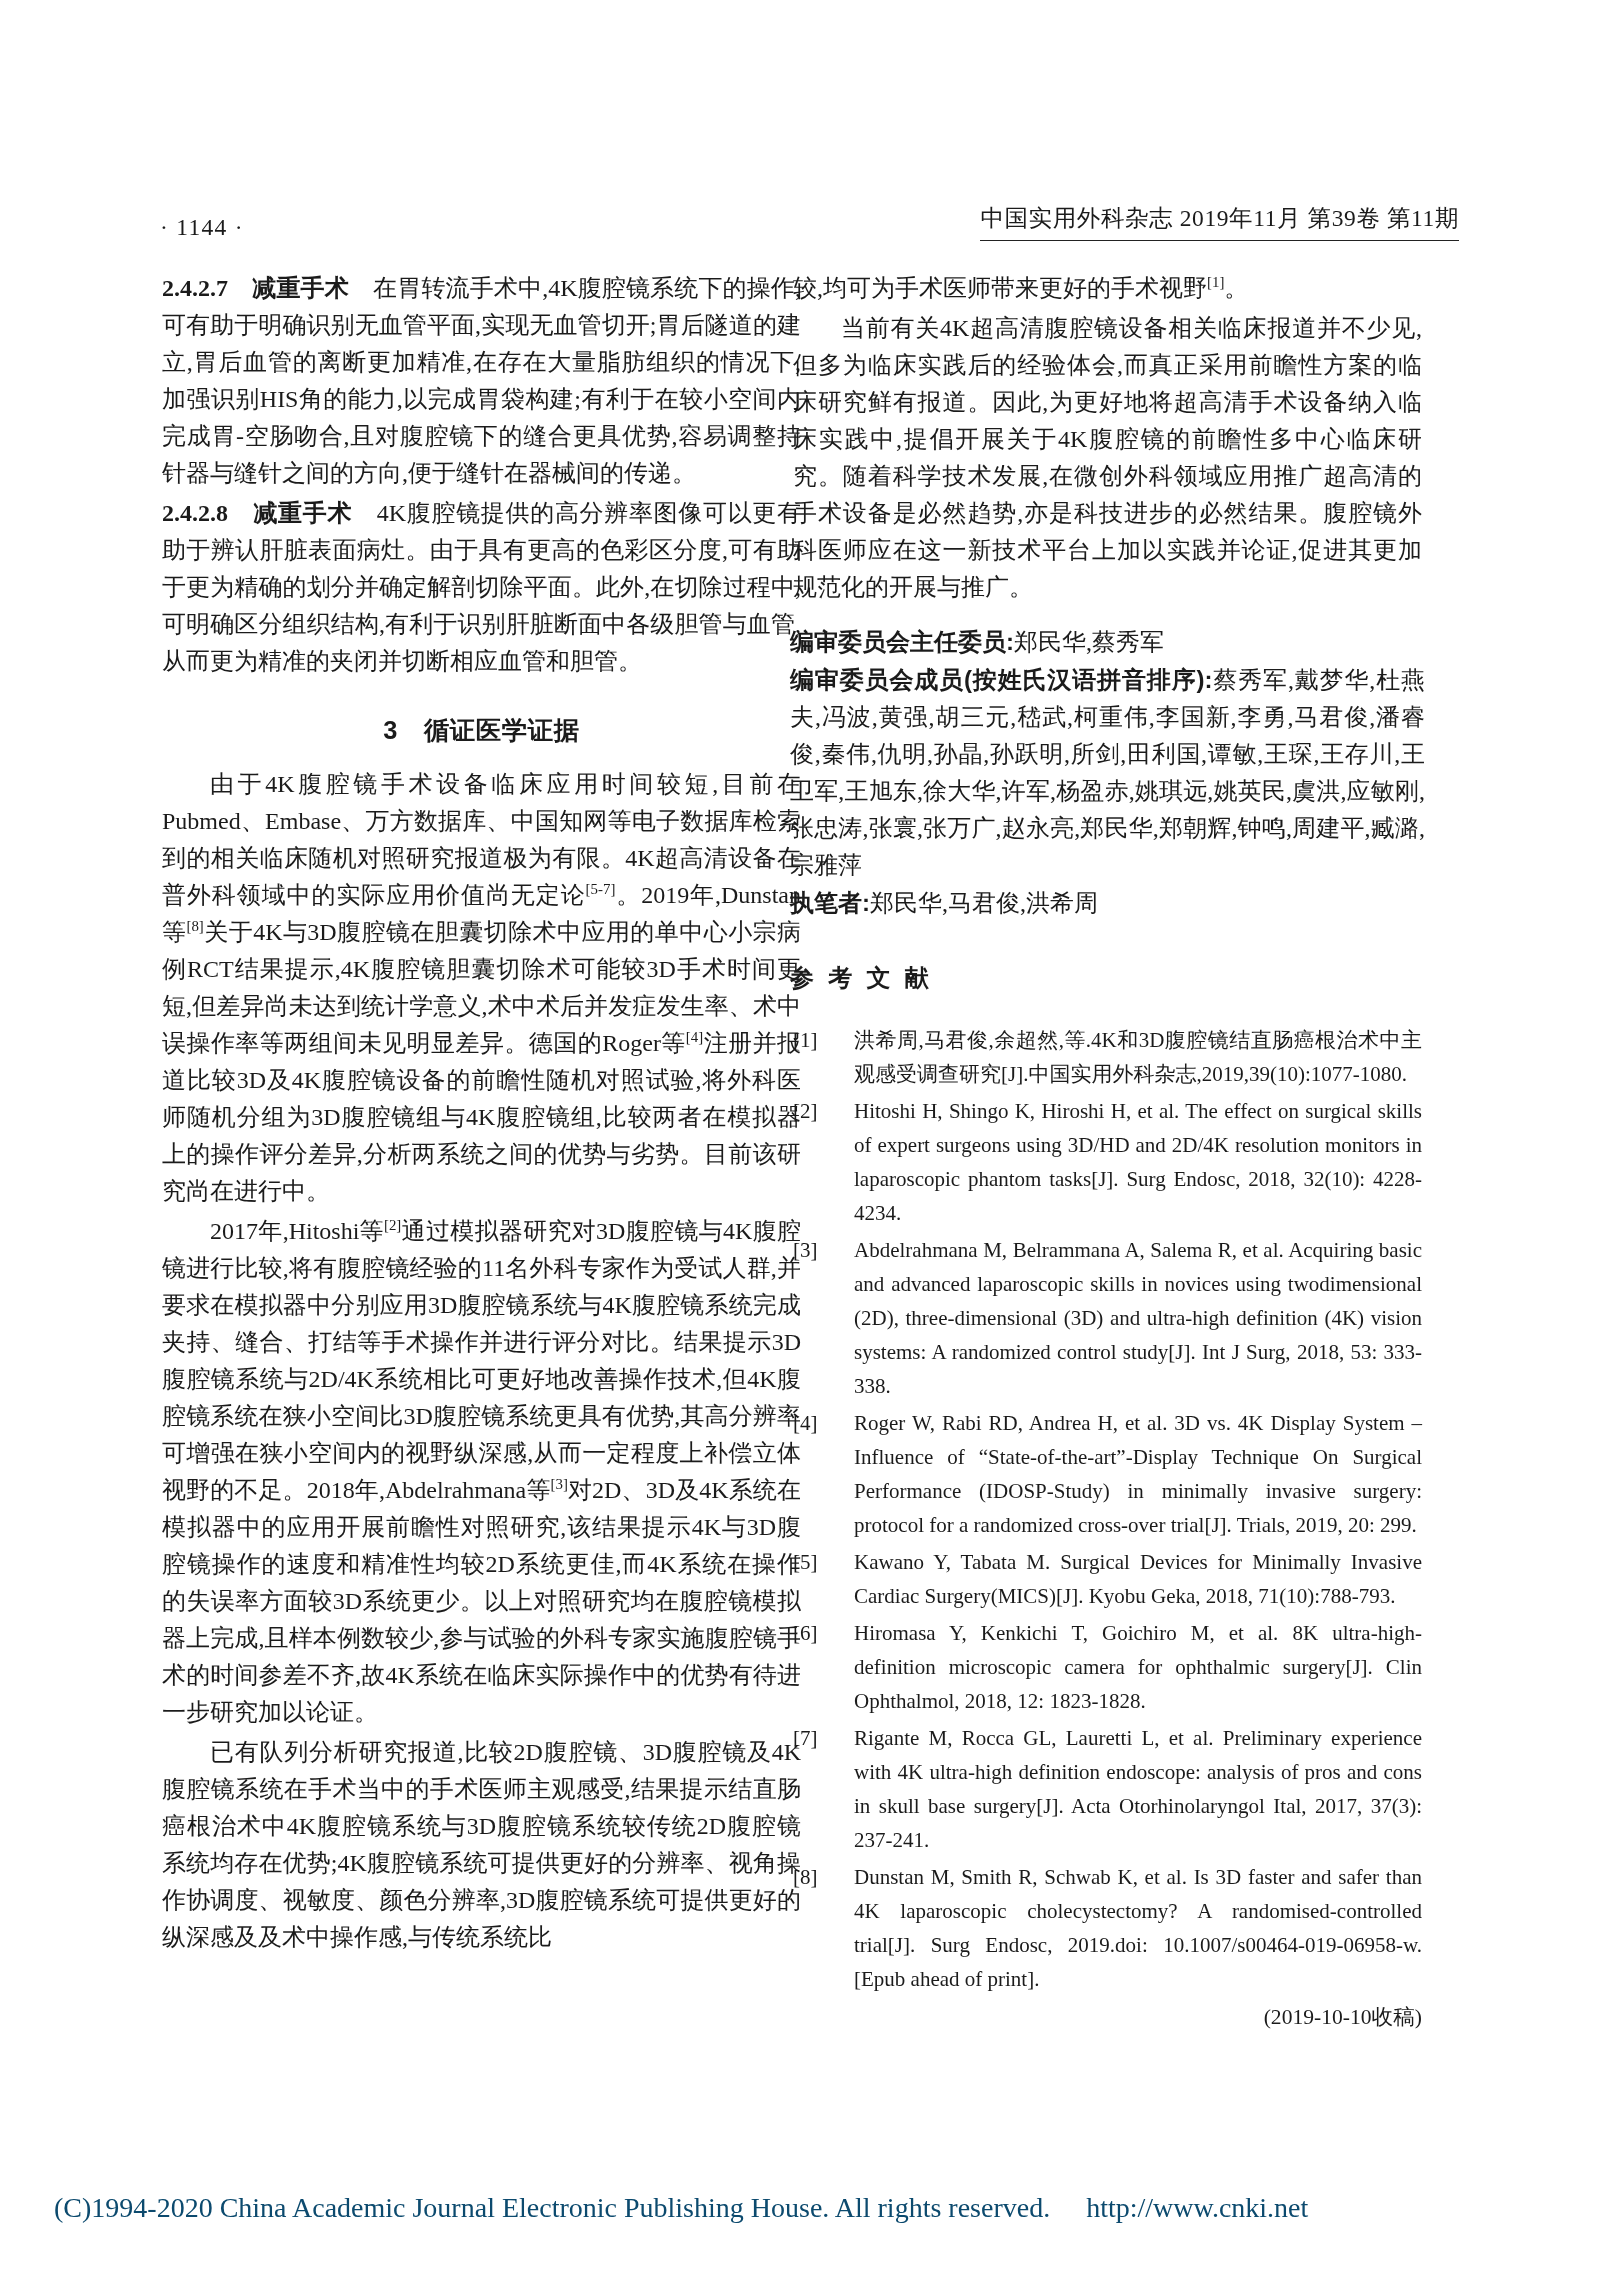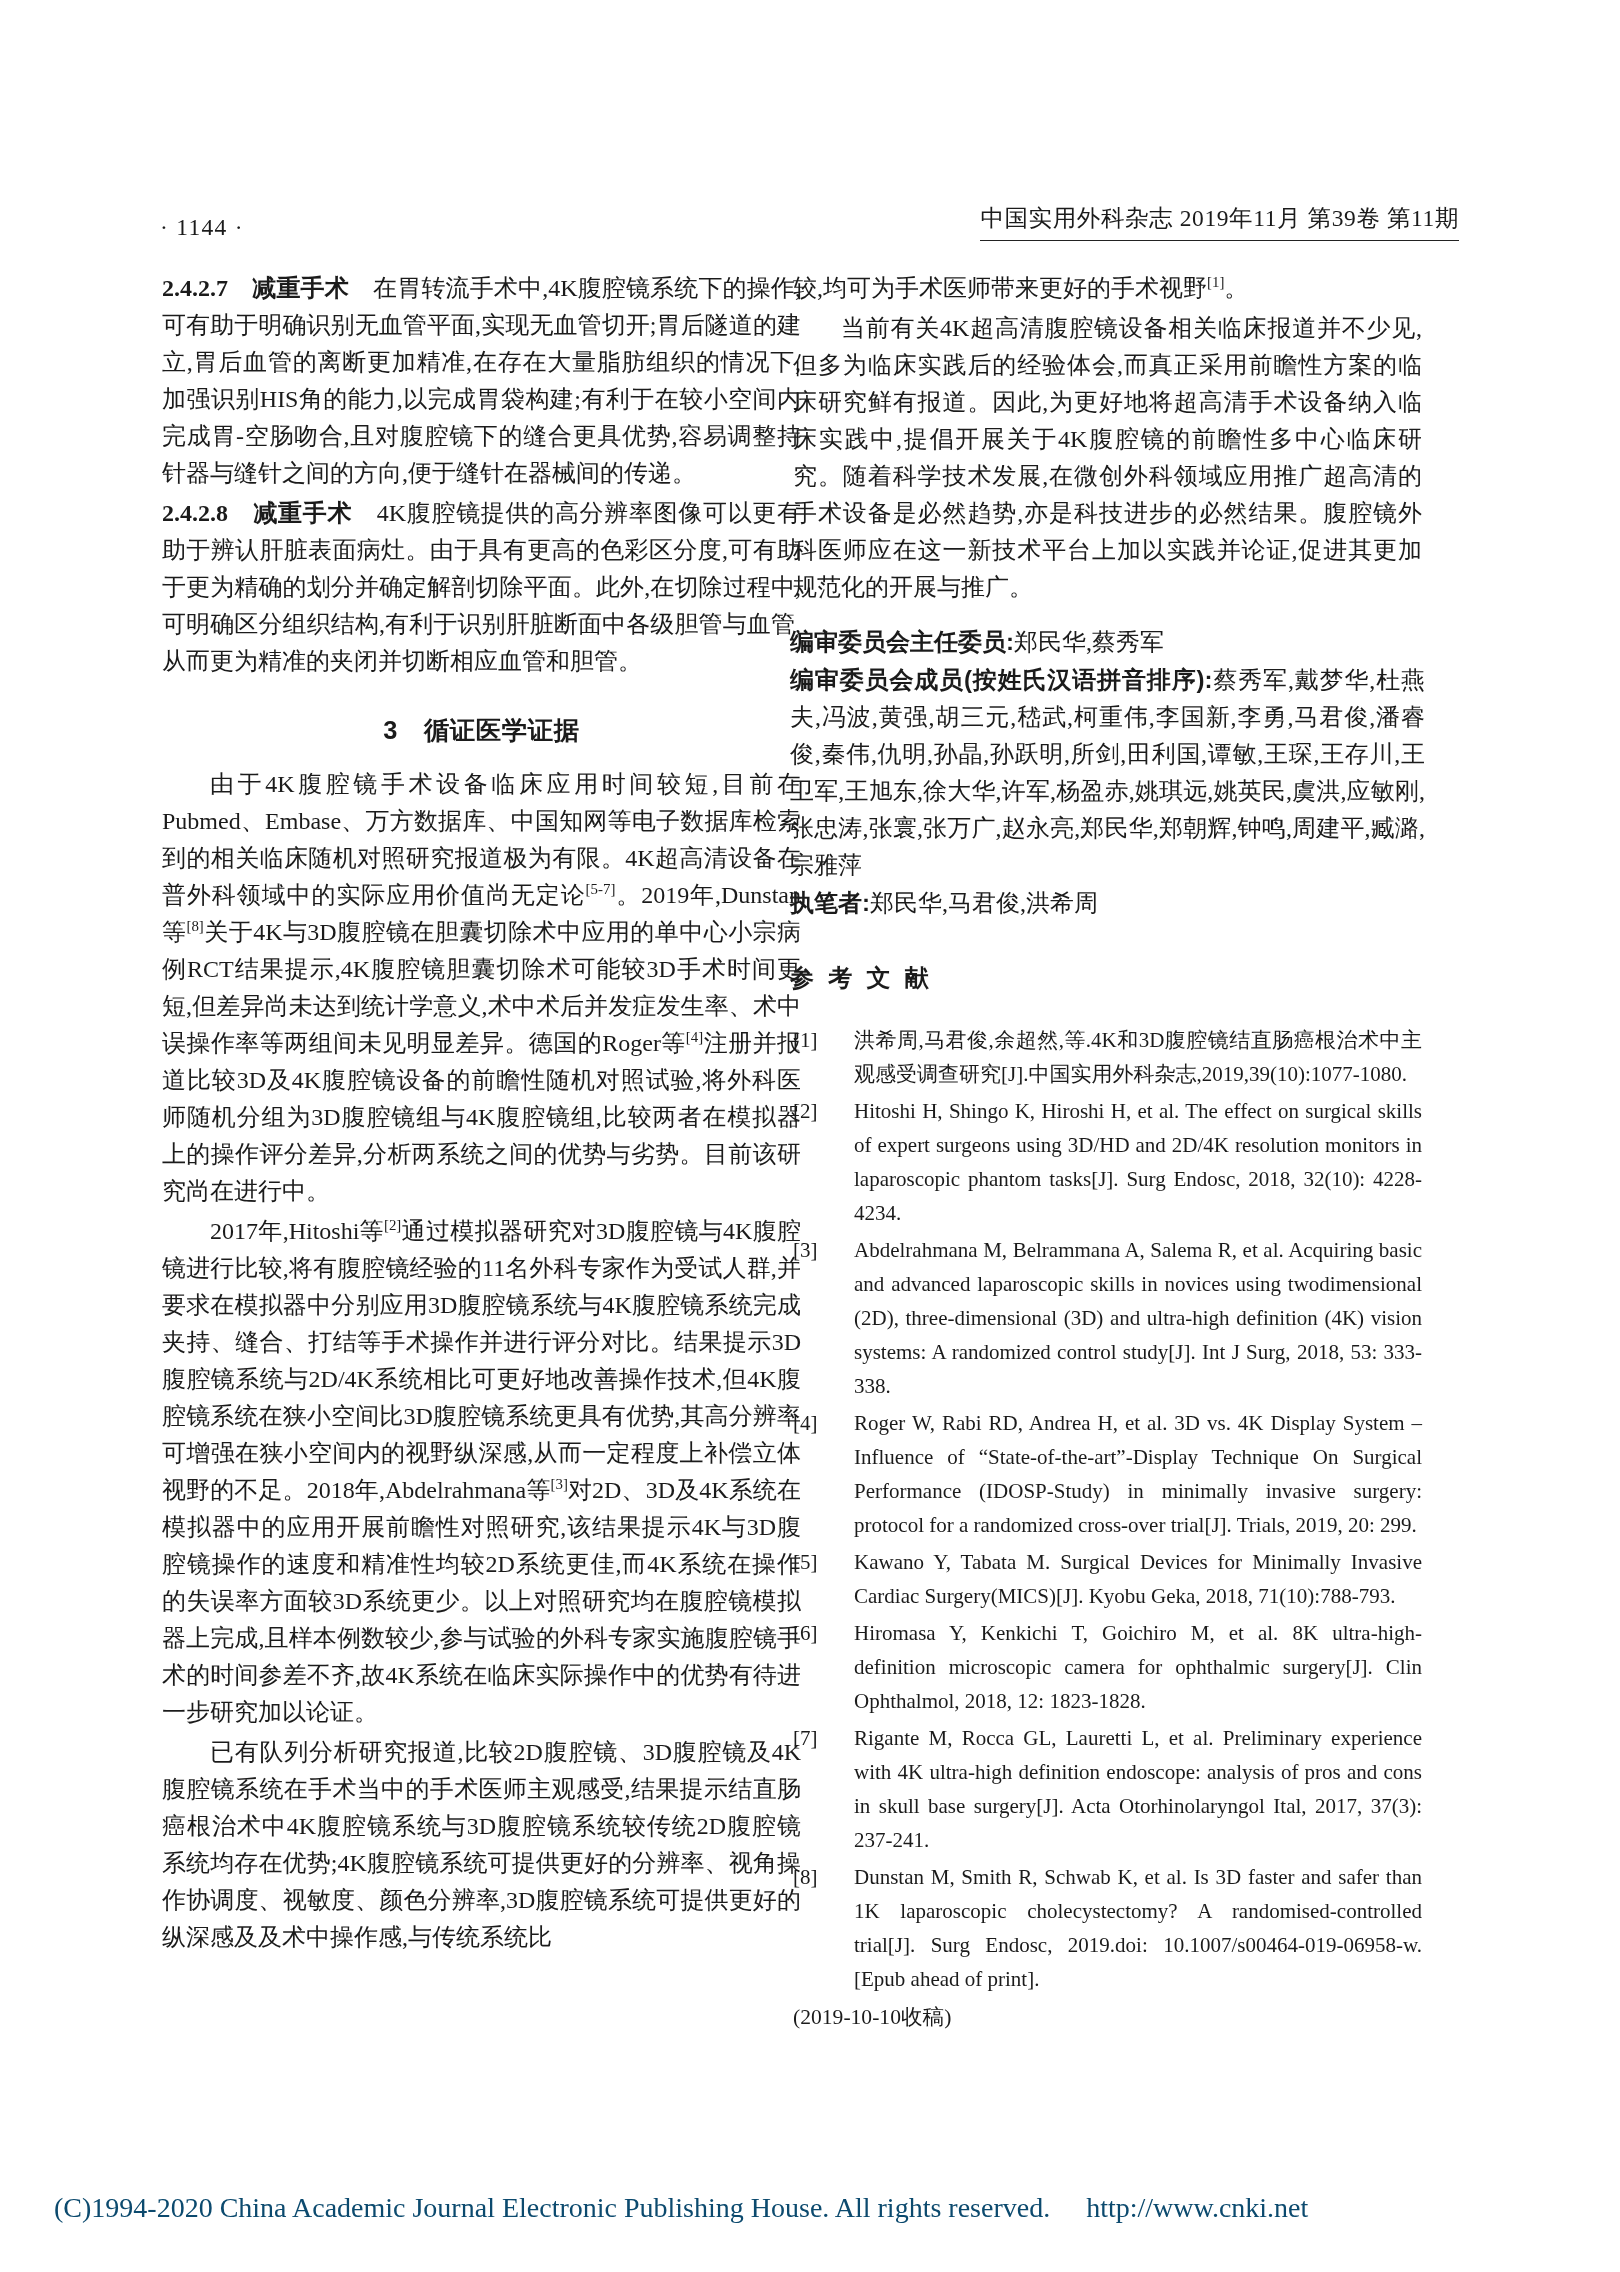--- a/index.html
+++ b/index.html
@@ -54,21 +54,21 @@
     font-family:"Liberation Sans","DejaVu Sans",sans-serif;
     font-weight:bold;font-size:24px;
     letter-spacing:3.8px;
     margin-top:37px;
   }
   .refs{margin-top:27px;font-size:21px;line-height:34px;}
   .ref{display:flex;margin:0;}
   .ref-num{flex:none;width:61px;}
   .ref-text{flex:1;text-align:justify;}
   .received{
-    font-size:21.6px;margin-top:9px;
+    text-align:right;font-size:21.6px;margin-top:9px;
   }
   
   .footer{
     position:absolute;left:54px;top:2192px;
     font-size:28px;color:#0c4a6e;
     white-space:nowrap;
     font-family:"Liberation Serif","DejaVu Serif",serif;
   }
   .footer .url{margin-left:36px;}
 </style>
@@ -129,21 +129,21 @@
       <p class="ref">
           <span class="ref-num">[6]</span>
           <span class="ref-text">Hiromasa Y, Kenkichi T, Goichiro M, et al. 8K ultra-high-definition microscopic camera for ophthalmic surgery[J]. Clin Ophthalmol, 2018, 12: 1823-1828.</span>
         </p>
       <p class="ref">
           <span class="ref-num">[7]</span>
           <span class="ref-text">Rigante M, Rocca GL, Lauretti L, et al. Preliminary experience with 4K ultra-high definition endoscope: analysis of pros and cons in skull base surgery[J]. Acta Otorhinolaryngol Ital, 2017, 37(3): 237-241.</span>
         </p>
       <p class="ref">
           <span class="ref-num">[8]</span>
-          <span class="ref-text">Dunstan M, Smith R, Schwab K, et al. Is 3D faster and safer than 1K laparoscopic cholecystectomy? A randomised-controlled trial[J]. Surg Endosc, 2019.doi: 10.1007/s00464-019-06958-w.[Epub ahead of print].</span>
+          <span class="ref-text">Dunstan M, Smith R, Schwab K, et al. Is 3D faster and safer than 4K laparoscopic cholecystectomy? A randomised-controlled trial[J]. Surg Endosc, 2019.doi: 10.1007/s00464-019-06958-w.[Epub ahead of print].</span>
         </p>
     </div>
 
     <p class="received">(2019-10-10收稿)</p>
   </div>
 
   <div class="footer">
     <span>(C)1994-2020 China Academic Journal Electronic Publishing House. All rights reserved.</span><span class="url">http://www.cnki.net</span>
   </div>
 

